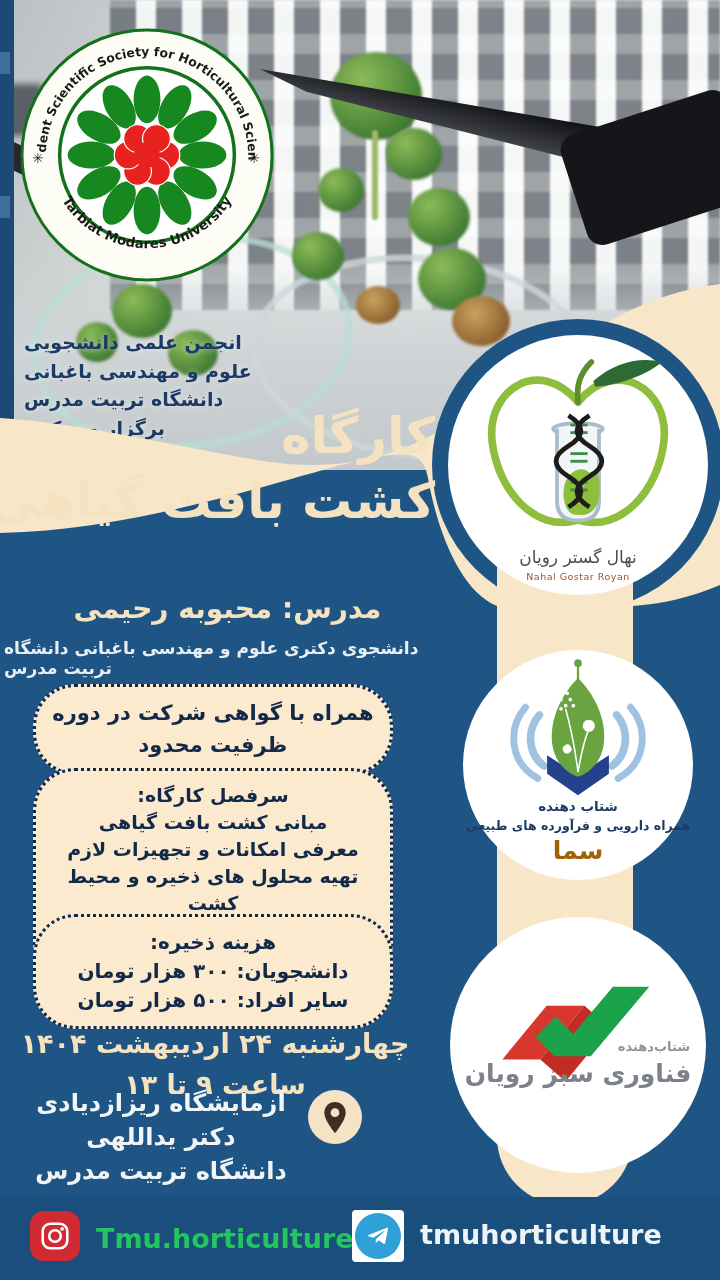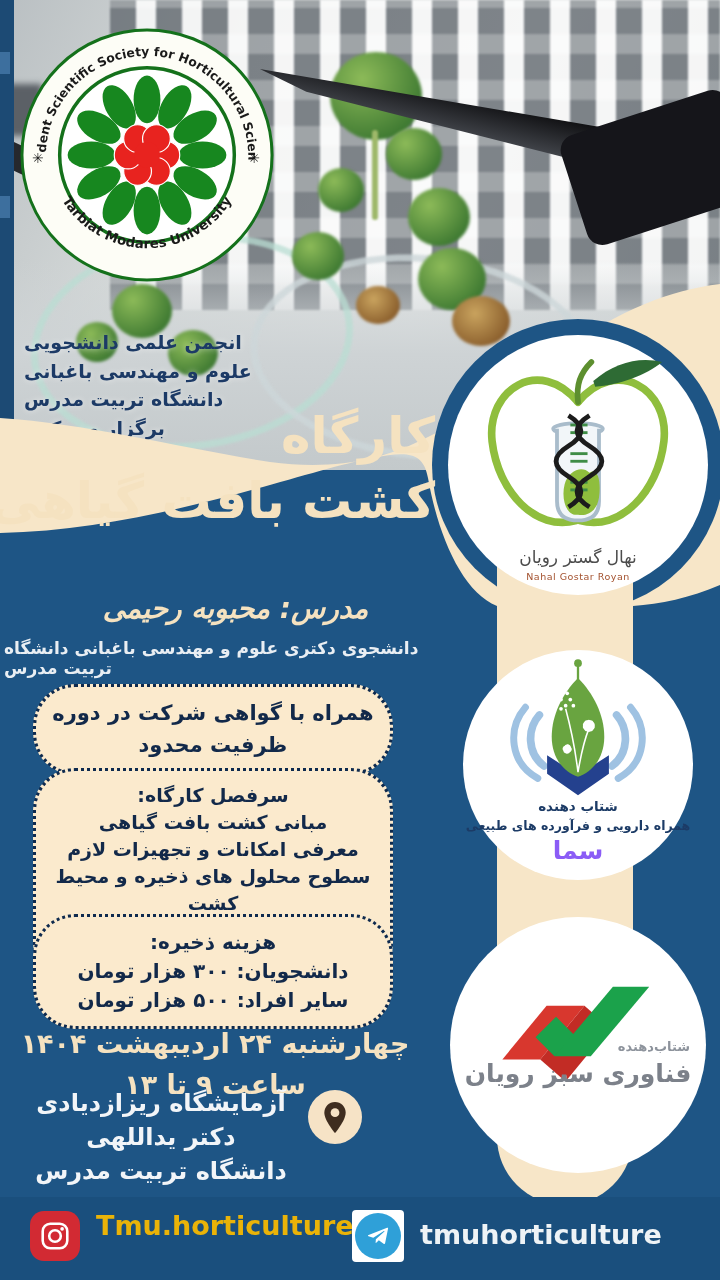--- a/index.html
+++ b/index.html
@@ -47,48 +47,48 @@
     border-radius:0 0 68px 68px;}
   
   .circle{position:absolute;background:#fff;border-radius:50%;text-align:center;}
   .c1{left:448px;top:335px;width:260px;height:260px;}
   .c2{left:463px;top:650px;width:230px;height:230px;text-align:center;}
   .c3{left:450px;top:917px;width:256px;height:256px;}
   .c1 .fa-name{position:absolute;left:0;top:212px;width:100%;font-size:17px;font-weight:normal;color:#4c4c4c;}
   .c1 .en-name{position:absolute;left:0;top:236px;width:100%;font-size:9.5px;color:#a3512e;letter-spacing:.5px;}
   .c2 .s-l1{position:absolute;left:0;top:148px;width:100%;font-size:13.5px;font-weight:bold;color:#1c3b66;}
   .c2 .s-l2{position:absolute;left:0;top:168px;width:100%;font-size:12.5px;font-weight:bold;color:#1c3b66;}
-  .c2 .s-l3{position:absolute;left:0;top:186px;width:100%;font-size:25px;font-weight:bold;color:#8b5cf6;}
+  .c2 .s-l3{position:absolute;left:0;top:186px;width:100%;font-size:25px;font-weight:bold;color:#a16207;}
   .c3 .r-l1{position:absolute;right:16px;top:122px;font-size:13px;font-weight:bold;color:#8d939c;}
   .c3 .r-l2{position:absolute;left:0;top:142px;width:100%;font-size:25px;font-weight:bold;color:#7c818a;
     text-shadow:0 1px 0 #fff;}
   
   .title{position:absolute;right:285px;top:404px;text-align:right;color:#f5e2c0;
     font-size:50px;font-weight:bold;line-height:1.3;white-space:nowrap;}
-  .instructor{position:absolute;left:8px;top:592px;width:455px;text-align:center;
-    color:#f5e2c0;font-size:28px;font-weight:bold;font-style:italic;}
+  .instructor{position:absolute;left:0;top:592px;width:455px;text-align:center;
+    color:#f5e2c0;font-size:28px;font-weight:bold;}
   .instructor-sub{position:absolute;left:4px;top:638px;width:448px;text-align:left;
     color:#e9eef3;font-size:17px;font-weight:bold;}
   .pill{position:absolute;left:33px;width:360px;box-sizing:border-box;
     background:#fbeacd;border:3px dotted #0e2a4e;border-radius:42px;
     text-align:center;color:#12294a;font-weight:bold;padding:11px 13px;}
   .pill.p1{top:684px;font-size:21px;line-height:1.5;}
   .pill.p2{top:768px;font-size:19px;line-height:1.42;}
   .pill.p3{top:914px;font-size:20px;line-height:1.45;}
   .schedule{position:absolute;left:0;top:1024px;width:430px;text-align:center;
     color:#f5e2c0;font-size:27px;font-weight:bold;line-height:1.5;}
   .location{position:absolute;left:16px;top:1086px;width:290px;text-align:center;
     color:#f2f5f8;font-size:24px;font-weight:bold;line-height:1.42;}
   .pin{position:absolute;left:308px;top:1090px;width:54px;height:54px;border-radius:50%;
     background:#f6e3c6;display:flex;align-items:center;justify-content:center;}
   
   .footer{position:absolute;left:0;top:1197px;width:720px;height:83px;background:#1a4f7d;}
   .ig-icon{position:absolute;left:30px;top:14px;width:50px;height:50px;border-radius:14px;
     background:#d22a33;display:flex;align-items:center;justify-content:center;}
-  .ig-handle{position:absolute;left:96px;top:13px;font-size:27px;font-weight:bold;color:#eab308;}
+  .ig-handle{position:absolute;left:96px;top:26px;font-size:27px;font-weight:bold;color:#22c55e;}
   .tg-box{position:absolute;left:352px;top:13px;width:52px;height:52px;background:#fff;border-radius:4px;
     display:flex;align-items:center;justify-content:center;}
   .tg-circle{width:46px;height:46px;border-radius:50%;background:#2fa0d8;
     display:flex;align-items:center;justify-content:center;}
   .tg-handle{position:absolute;left:420px;top:22px;font-size:27px;font-weight:bold;color:#eef3f6;}
 </style>
 </head>
 <body>
 
 <div class="poster">
@@ -254,21 +254,21 @@
 
   <div class="pill p1 fa">
     <div>همراه با گواهی شرکت در دوره</div>
     <div>ظرفیت محدود</div>
   </div>
 
   <div class="pill p2 fa">
     <div>سرفصل کارگاه:</div>
     <div>مبانی کشت بافت گیاهی</div>
     <div>معرفی امکانات و تجهیزات لازم</div>
-    <div>سطوح محلول های ذخیره و محیط کشت</div>
+    <div>تهیه محلول های ذخیره و محیط کشت</div>
     <div>ضدعفونی مواد، سطوح و ابزار</div>
     <div>کشت درون شیشه</div>
   </div>
 
   <div class="pill p3 fa">
     <div>هزینه ذخیره:</div>
     <div>دانشجویان: ۳۰۰ هزار تومان</div>
     <div>سایر افراد: ۵۰۰ هزار تومان</div>
   </div>
 

